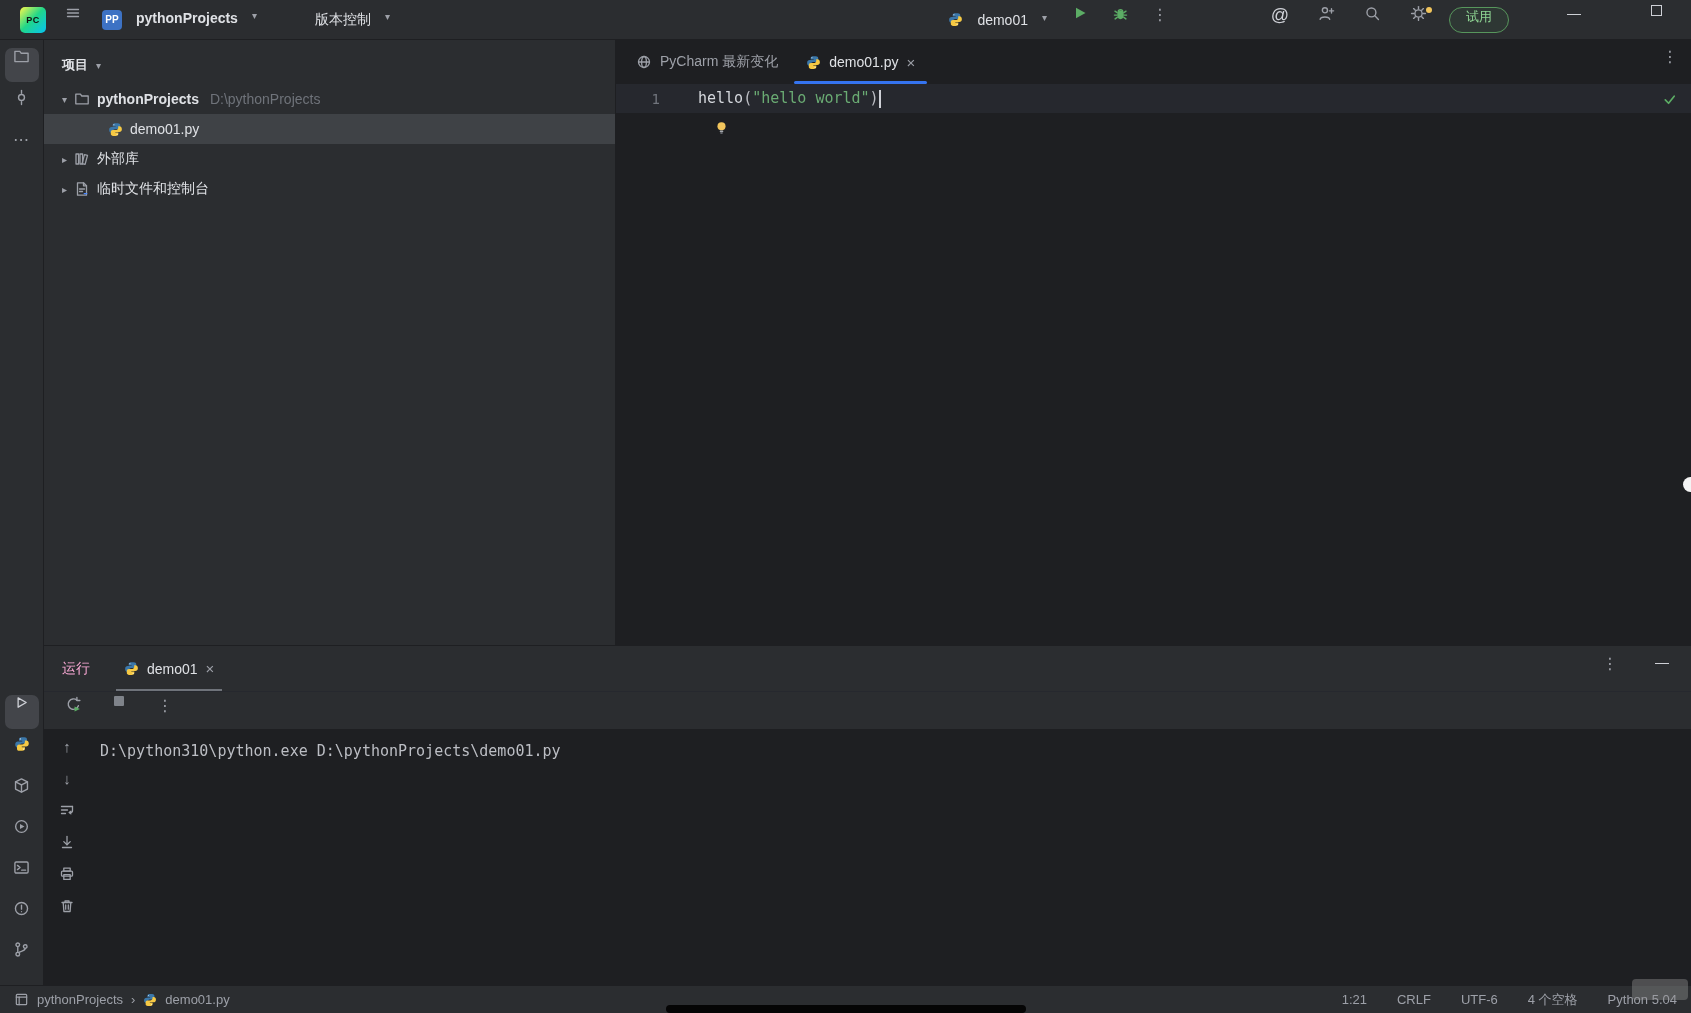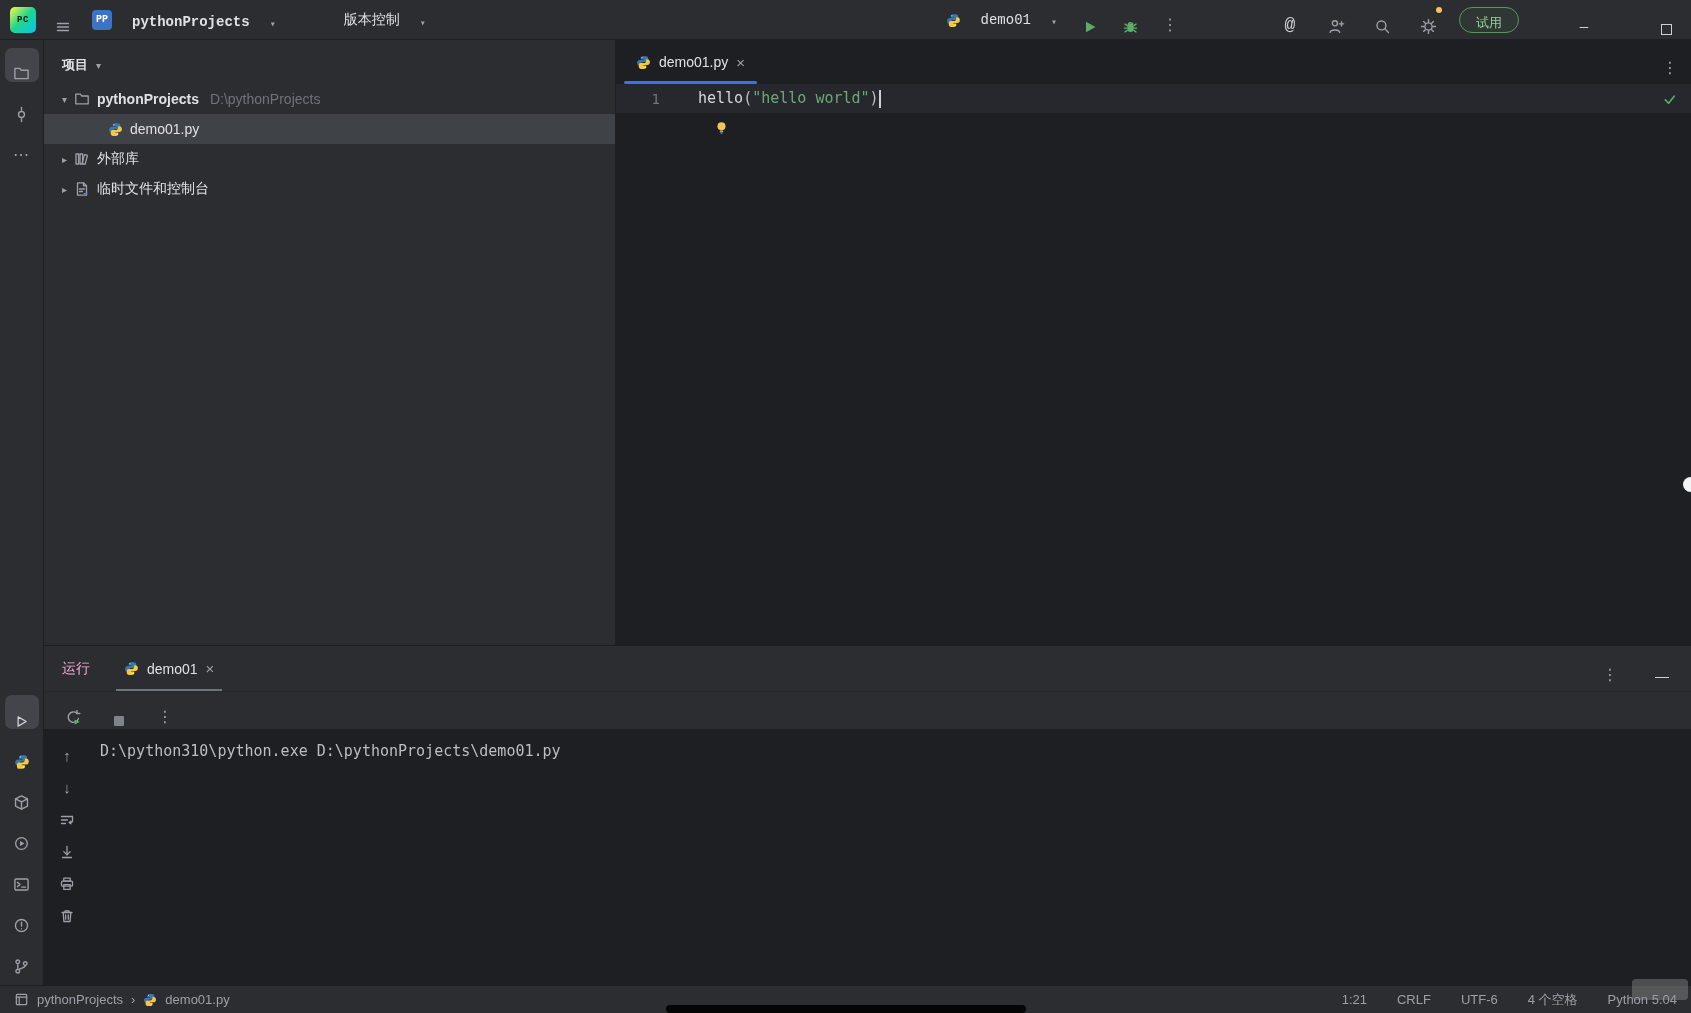--- a/index.html
+++ b/index.html
@@ -4,26 +4,26 @@
 <style>
   * { box-sizing: border-box; margin: 0; padding: 0; }
   html,body { background:#1e1f22; }
   body { font-family: "Liberation Sans","DejaVu Sans",sans-serif; }
   .app { width:1691px; height:1013px; position:relative; display:flex; flex-direction:column;
          background:#2b2d30; color:#dfe1e5; font-size:14px; overflow:hidden; }
 
   
   .ic { stroke:#9da0a8; fill:none; stroke-width:1.3; stroke-linecap:round; stroke-linejoin:round; }
   .glyph { color:#9da0a8; }
-  button { background:none; border:none; color:inherit; font:inherit; display:flex; align-items:flex-end; gap:20px; cursor:default; }
+  button { background:none; border:none; color:inherit; font:inherit; display:flex; align-items:flex-start; gap:14px; cursor:default; }
   .icon-btn { width:30px; height:30px; justify-content:center; border-radius:6px; }
 
   
-  .titlebar { height:40px; flex:none; display:flex; align-items:center; padding:0 10px;
-              background:#2b2d30; border-bottom:1px solid #1e1f22;font-family:Liberation Mono, monospace; }
+  .titlebar { height:40px; flex:none; display:flex; align-items:center; padding:0 20px;
+              background:#2b2d30; border-bottom:1px solid #1e1f22; }
   .tb-left { display:flex; align-items:center; gap:6px; }
   .app-logo { width:26px; height:26px; border-radius:5px; margin-right:6px;
               background:linear-gradient(135deg,#fcf84a 0%,#21d789 48%,#07c3f2 100%);
               display:flex; align-items:center; justify-content:center; }
   .app-logo span { font-size:9px; font-weight:bold; color:#101010; letter-spacing:.5px; }
   .tb-menu { padding:4px 8px; border-radius:6px; color:#dfe1e5; }
   .proj-badge { width:20px; height:20px; border-radius:4px; background:#3d72c4; color:#fff;
                 font-size:10px; font-weight:bold; display:flex; align-items:center; justify-content:center; }
   .bold { font-weight:bold; }
   .chev { font-size:10px; color:#9da0a8; }
@@ -131,21 +131,21 @@
             <path d="M2.5 4.5h11"></path>
             <path d="M2.5 8h11"></path>
             <path d="M2.5 11.5h11"></path>
           </svg>
       </button>
       <button class="tb-menu">
         <span class="proj-badge">PP</span>
         <span class="bold">pythonProjects</span>
         <span class="chev">▾</span>
       </button>
-      <button class="tb-menu" style="margin-left:46px;">
+      <button class="tb-menu" style="margin-left:36px;">
         <span>版本控制</span>
         <span class="chev">▾</span>
       </button>
     </div>
 
     <div class="tb-run-group">
       <button class="tb-menu">
         <svg class="py" width="15" height="15" viewBox="0 0 16 16">
             <path fill="#3B77A9" d="M7.8 1.2c-1.6 0-2.8.7-2.8 2v1.6h3.2v.6H3.9c-1.5 0-2.7 1.1-2.7 3 0 1.9 1.1 3.1 2.6 3.1h1.3V9.9c0-1.4 1.2-2.5 2.7-2.5h3.1c1.2 0 2.1-1 2.1-2.2V3.2c0-1.2-1.1-2-2.4-2H7.8z"></path>
             <path fill="#F6C944" d="M8.2 14.8c1.6 0 2.8-.7 2.8-2v-1.6H7.8v-.6h4.3c1.5 0 2.7-1.1 2.7-3 0-1.9-1.1-3.1-2.6-3.1h-1.3v1.6c0 1.4-1.2 2.5-2.7 2.5H5.1c-1.2 0-2.1 1-2.1 2.2v2.1c0 1.2 1.1 1.9 2.4 1.9h2.8z"></path>
@@ -337,20 +337,28 @@
                   <path d="M5.5 10.5h3"></path>
                   <path d="M10.2 12.6h2.6" stroke="#4a88ff"></path>
                 </svg>
               <span>临时文件和控制台</span>
             </div>
           </div>
         </aside>
 
         <section class="editor-area">
           <div class="tabbar">
+            <div class="tab">
+              <svg class="ic" width="16" height="16" viewBox="0 0 16 16">
+                  <circle cx="8" cy="8" r="5.5"></circle>
+                  <ellipse cx="8" cy="8" rx="2.4" ry="5.5"></ellipse>
+                  <path d="M2.5 8h11"></path>
+                </svg>
+              <span>PyCharm 最新变化</span>
+            </div>
             <div class="tab active">
               <svg class="py" width="15" height="15" viewBox="0 0 16 16">
                   <path fill="#3B77A9" d="M7.8 1.2c-1.6 0-2.8.7-2.8 2v1.6h3.2v.6H3.9c-1.5 0-2.7 1.1-2.7 3 0 1.9 1.1 3.1 2.6 3.1h1.3V9.9c0-1.4 1.2-2.5 2.7-2.5h3.1c1.2 0 2.1-1 2.1-2.2V3.2c0-1.2-1.1-2-2.4-2H7.8z"></path>
                   <path fill="#F6C944" d="M8.2 14.8c1.6 0 2.8-.7 2.8-2v-1.6H7.8v-.6h4.3c1.5 0 2.7-1.1 2.7-3 0-1.9-1.1-3.1-2.6-3.1h-1.3v1.6c0 1.4-1.2 2.5-2.7 2.5H5.1c-1.2 0-2.1 1-2.1 2.2v2.1c0 1.2 1.1 1.9 2.4 1.9h2.8z"></path>
                   <circle cx="6.3" cy="2.9" r=".55" fill="#fff"></circle>
                   <circle cx="9.7" cy="13.1" r=".55" fill="#fff"></circle>
                 </svg>
               <span>demo01.py</span>
               <span class="tab-close">×</span>
             </div>

